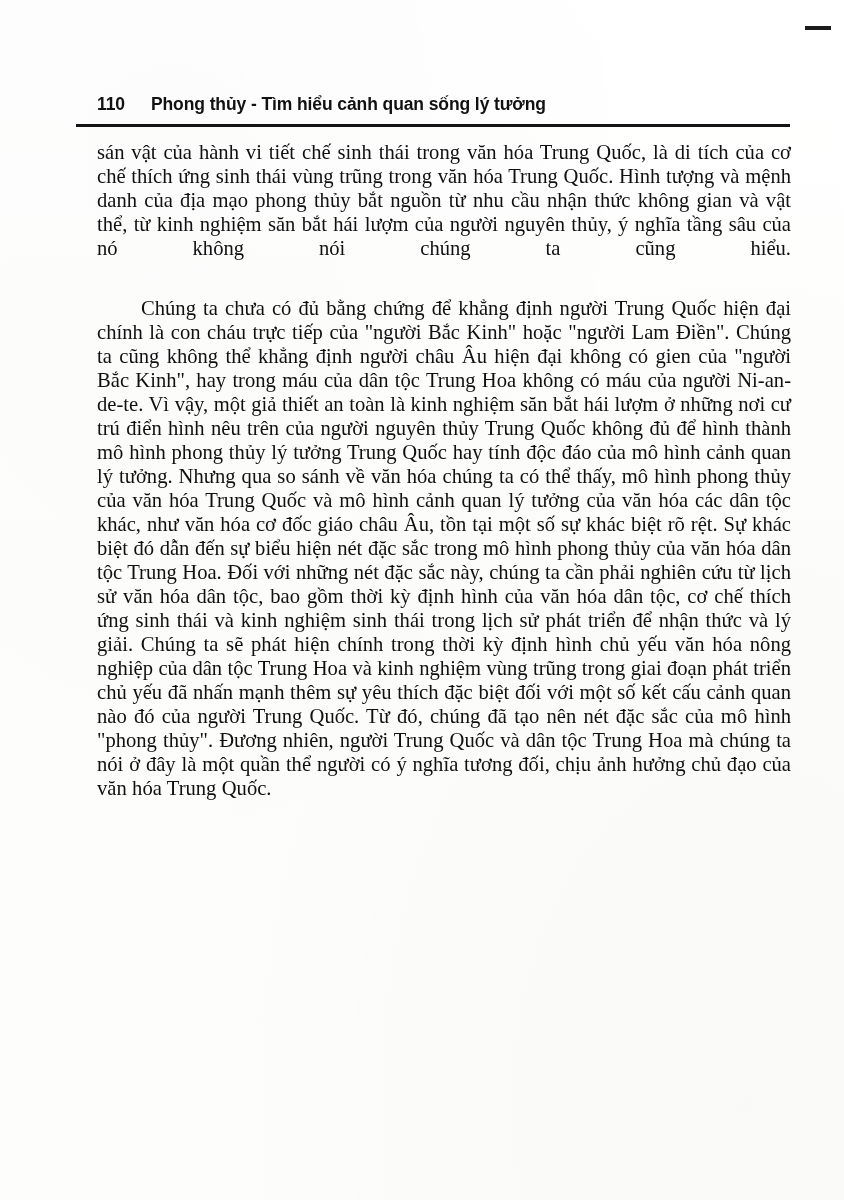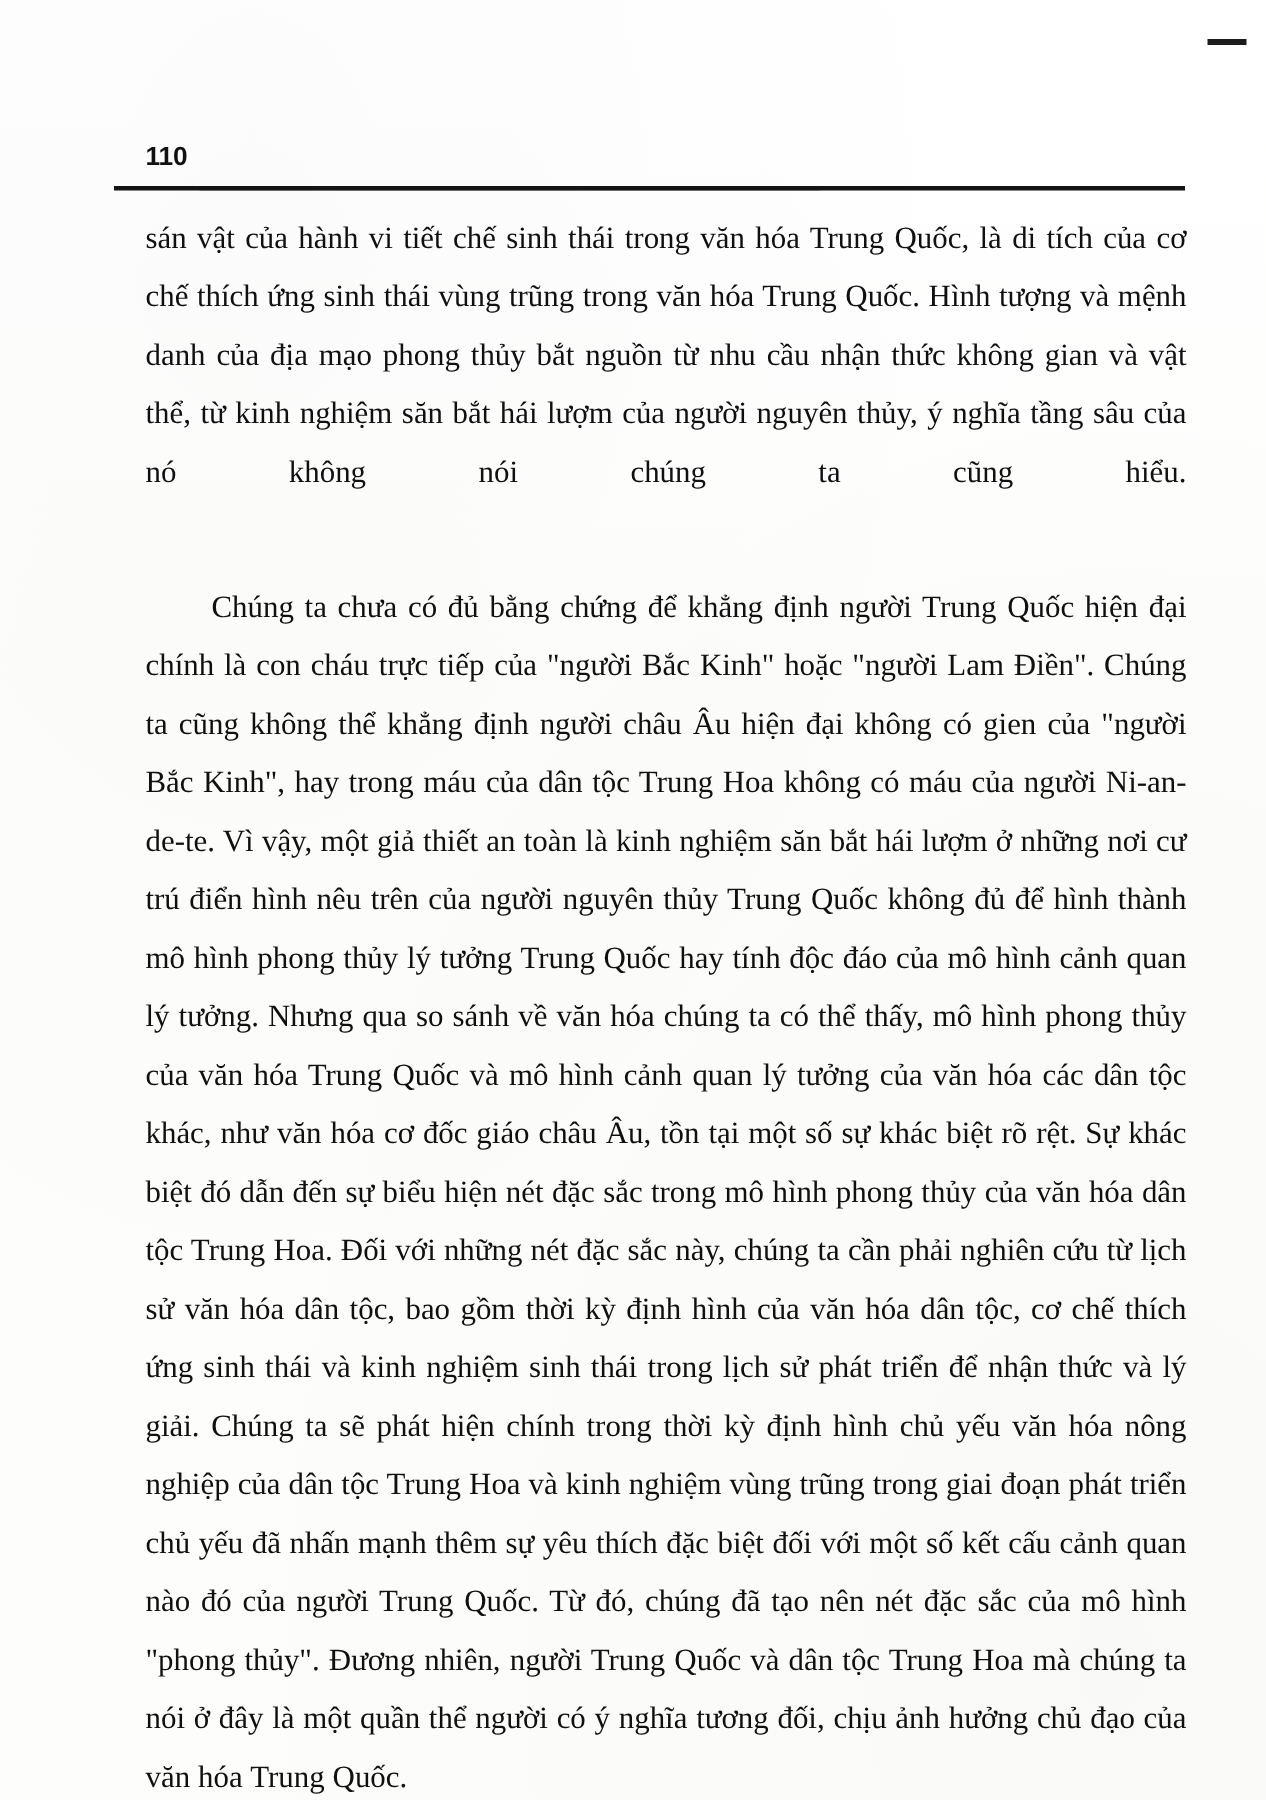--- a/index.html
+++ b/index.html
@@ -91,21 +91,21 @@
   
   #body-text {
     position: absolute;
     top: 140px;
     left: 97px;
     width: 694px;
   }
   .para {
     margin: 0;
     font-size: 20.6px;
-    line-height: 39px;
+    line-height: 24px;
     text-align: justify;
     text-justify: inter-word;
     color: #101010;
     word-spacing: 0.2px;
   }
   .para.indent {
     text-indent: 44px;
   }
   .para + .para {
     margin-top: 12px;
@@ -124,20 +124,21 @@
 <body>
 
 <div id="page">
 
   <div id="paper-tint"></div>
 
   <div id="crop-dash"></div>
 
   <div id="running-head">
     <span id="page-number">110</span>
+    <span id="head-title">Phong thủy - Tìm hiểu cảnh quan sống lý tưởng</span>
   </div>
 
   <div id="head-rule"></div>
 
   <div id="body-text">
     <p class="para">sán vật của hành vi tiết chế sinh thái trong văn hóa Trung Quốc, là di tích của cơ chế thích ứng sinh thái vùng trũng trong văn hóa Trung Quốc. Hình tượng và mệnh danh của địa mạo phong thủy bắt nguồn từ nhu cầu nhận thức không gian và vật thể, từ kinh nghiệm săn bắt hái lượm của người nguyên thủy, ý nghĩa tầng sâu của nó không nói chúng ta cũng hiểu.</p>
     <p class="para indent last-natural">Chúng ta chưa có đủ bằng chứng để khẳng định người Trung Quốc hiện đại chính là con cháu trực tiếp của "người Bắc Kinh" hoặc "người Lam Điền". Chúng ta cũng không thể khẳng định người châu Âu hiện đại không có gien của "người Bắc Kinh", hay trong máu của dân tộc Trung Hoa không có máu của người Ni-an-de-te. Vì vậy, một giả thiết an toàn là kinh nghiệm săn bắt hái lượm ở những nơi cư trú điển hình nêu trên của người nguyên thủy Trung Quốc không đủ để hình thành mô hình phong thủy lý tưởng Trung Quốc hay tính độc đáo của mô hình cảnh quan lý tưởng. Nhưng qua so sánh về văn hóa chúng ta có thể thấy, mô hình phong thủy của văn hóa Trung Quốc và mô hình cảnh quan lý tưởng của văn hóa các dân tộc khác, như văn hóa cơ đốc giáo châu Âu, tồn tại một số sự khác biệt rõ rệt. Sự khác biệt đó dẫn đến sự biểu hiện nét đặc sắc trong mô hình phong thủy của văn hóa dân tộc Trung Hoa. Đối với những nét đặc sắc này, chúng ta cần phải nghiên cứu từ lịch sử văn hóa dân tộc, bao gồm thời kỳ định hình của văn hóa dân tộc, cơ chế thích ứng sinh thái và kinh nghiệm sinh thái trong lịch sử phát triển để nhận thức và lý giải. Chúng ta sẽ phát hiện chính trong thời kỳ định hình chủ yếu văn hóa nông nghiệp của dân tộc Trung Hoa và kinh nghiệm vùng trũng trong giai đoạn phát triển chủ yếu đã nhấn mạnh thêm sự yêu thích đặc biệt đối với một số kết cấu cảnh quan nào đó của người Trung Quốc. Từ đó, chúng đã tạo nên nét đặc sắc của mô hình "phong thủy". Đương nhiên, người Trung Quốc và dân tộc Trung Hoa mà chúng ta nói ở đây là một quần thể người có ý nghĩa tương đối, chịu ảnh hưởng chủ đạo của văn hóa Trung Quốc.</p>
   </div>
 
 </div>

